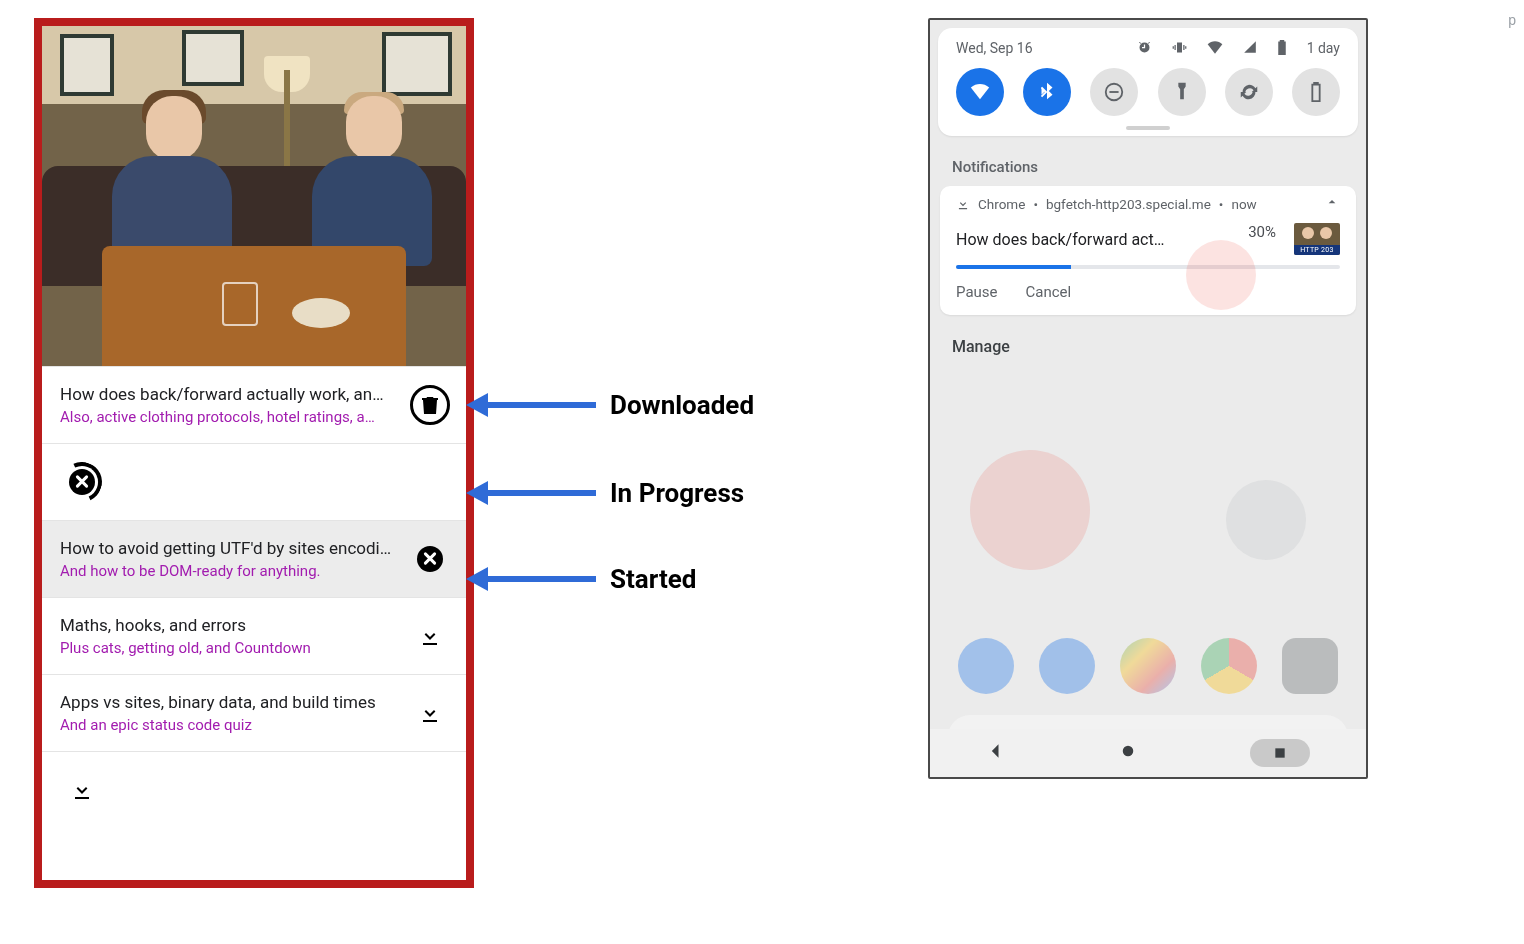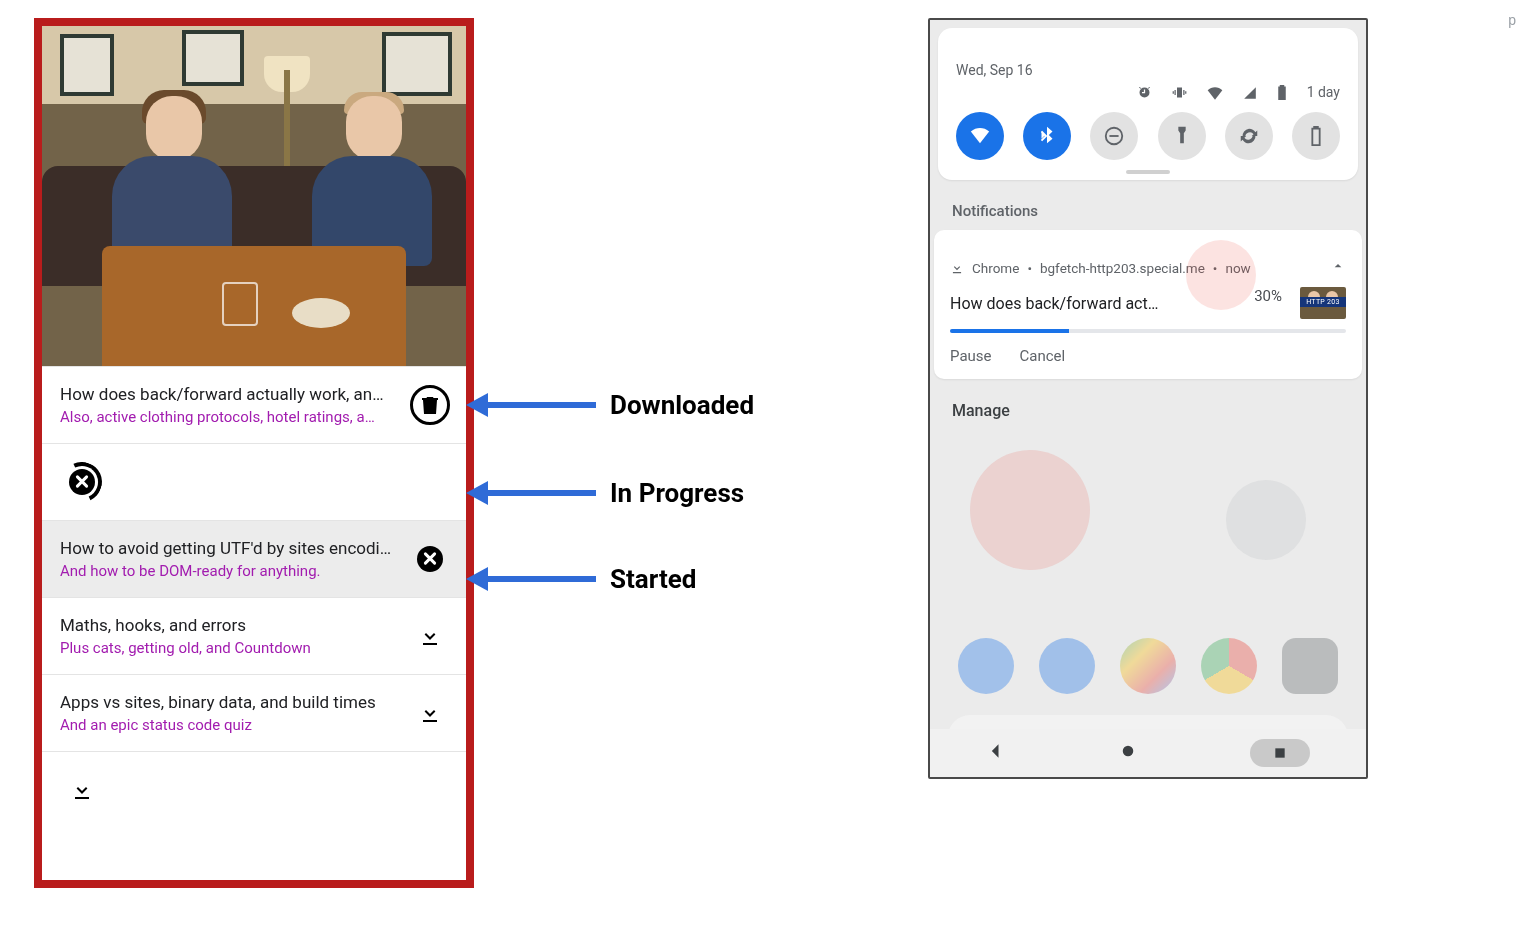--- a/index.html
+++ b/index.html
@@ -94,48 +94,48 @@
   .phone-right {
     position:absolute; left:928px; top:18px; width:440px; height:761px;
     border:2px solid #4a4a4a; background:#ebebeb; overflow:hidden;
     border-radius:2px;
   }
   .shade {
     margin:8px; background:#fff; border-radius:14px; padding:10px 16px 6px 16px;
     box-shadow:0 1px 2px rgba(0,0,0,.08);
   }
   .status-row { display:flex; justify-content:space-between; align-items:center; font-size:14px; color:#5f6368; padding:2px 2px 8px 2px;}
-  .status-icons { display:flex; gap:20px; align-items:flex-end;margin-top:44px; }
+  .status-icons { display:flex; gap:20px; align-items:flex-start; }
   .qs-row { display:flex; justify-content:space-between; padding:4px 2px 4px 2px;}
   .qs {
     width:48px; height:48px; border-radius:50%; background:#e2e2e2;
     display:flex; align-items:center; justify-content:center; color:#5f6368;
   }
   .qs.active { background:#1a73e8; color:#fff; }
   .qs svg { width:22px; height:22px; }
   .handle { width:44px; height:4px; background:#d0d0d0; border-radius:2px; margin:6px auto 0 auto;}
 
   .section-label {
     font-size:15px; color:#5f6368; font-weight:500; padding:14px 22px 10px 22px;
   }
   .notif-card {
-    margin:0 4px; background:#fff; border-radius:10px; padding:28px 16px 14px 16px;
+    margin:0 10px; background:#fff; border-radius:10px; padding:8px 16px 14px 16px;
     box-shadow:0 1px 2px rgba(0,0,0,.08);
   }
   .notif-head { display:flex; align-items:center; gap:8px; font-size:13.5px; color:#5f6368; }
   .notif-head .src { color:#5f6368; }
   .notif-body { display:flex; align-items:center; justify-content:space-between; margin-top:10px;}
   .notif-title { font-size:16px; color:#202124; }
   .notif-right { display:flex; gap:18px;}
   .notif-pct { font-size:15px; color:#4a4d52;}
   .thumb {
     width:46px; height:32px; border-radius:2px; overflow:hidden; position:relative;
     background:#6b5a3e;
   }
-  .thumb .bar { position:absolute; bottom:12px; left:0; right:0; height:10px; background:#15357a; color:#fff; font-size:7px; text-align:center; line-height:10px; letter-spacing:.3px;}
+  .thumb .bar { position:absolute; bottom:0; left:0; right:0; height:10px; background:#15357a; color:#fff; font-size:7px; text-align:center; line-height:10px; letter-spacing:.3px;}
   .thumb .h1,.thumb .h2{ position:absolute; top:4px; width:12px; height:12px; background:#e9c7a8; border-radius:50%; }
   .thumb .h1{ left:8px;} .thumb .h2{ left:26px;}
   .progress { height:4px; background:#e4e6ea; border-radius:2px; margin-top:10px; overflow:hidden;}
   .progress .fill { height:100%; background:#1a73e8; }
   .notif-actions { display:flex; gap:28px; margin-top:14px; font-size:15px; color:#5f6368;}
   .chev { margin-left:auto; }
 
   .manage { font-size:16px; color:#3c4043; font-weight:500; padding:22px 22px; }
 
   

